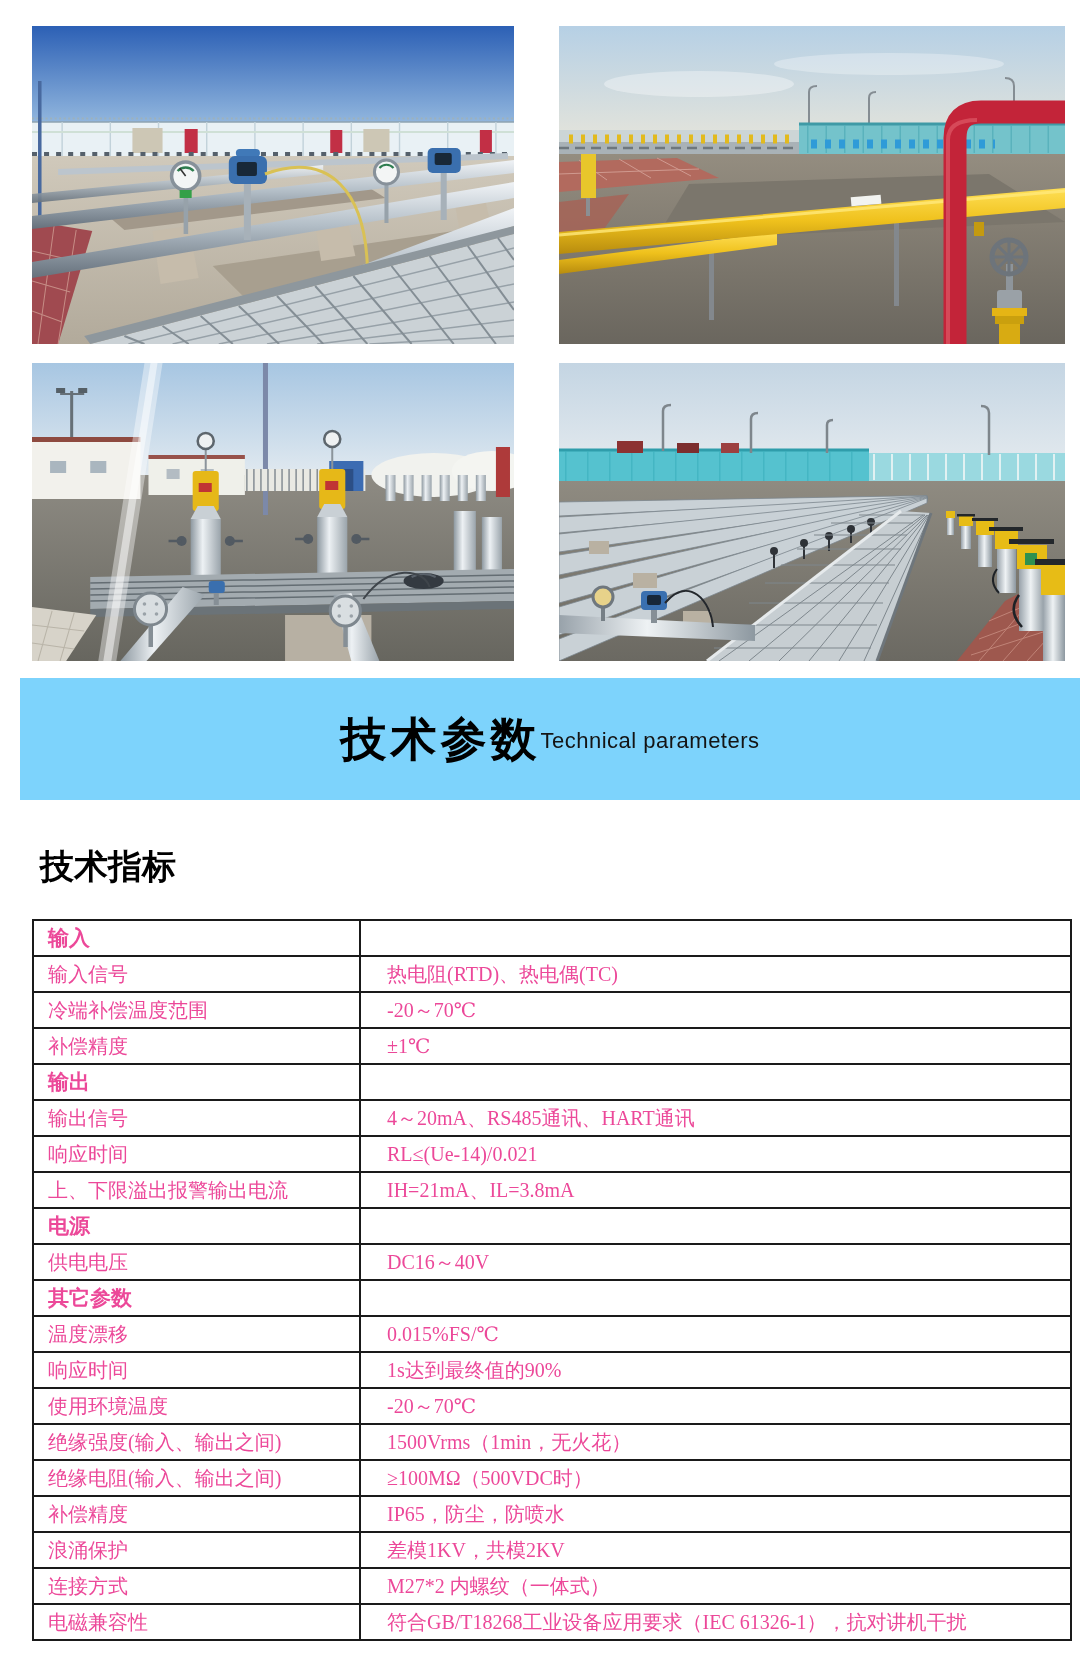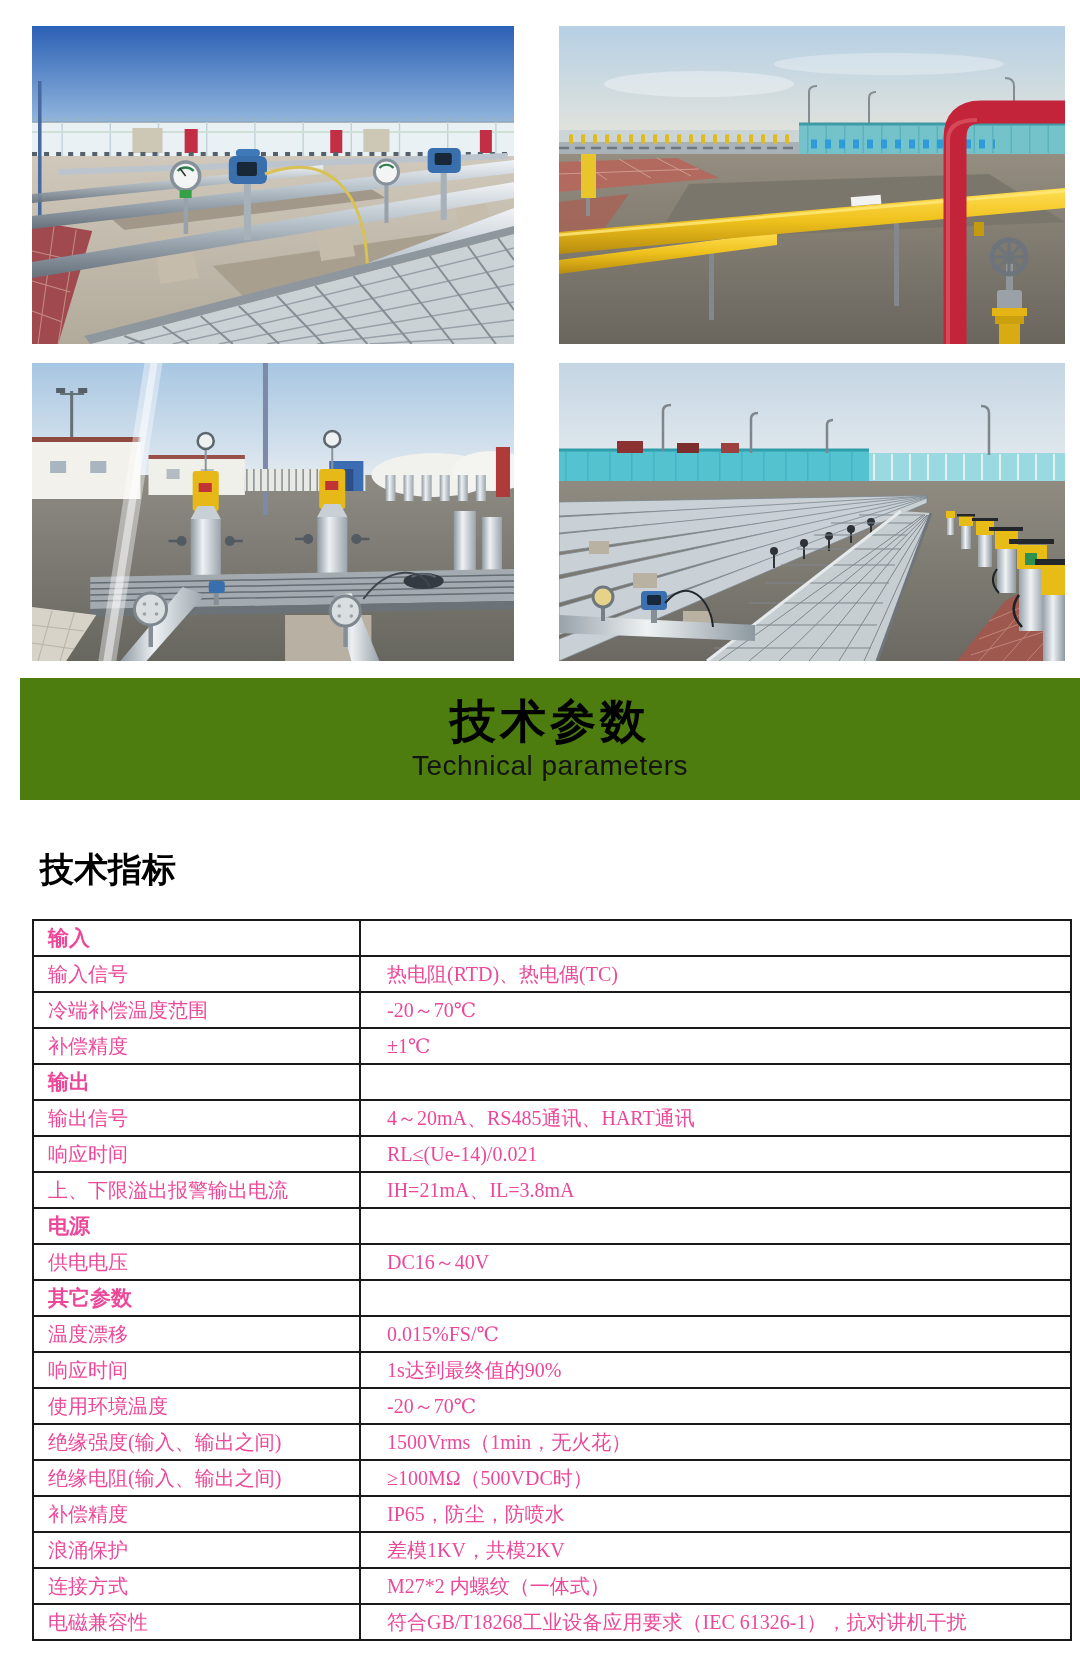--- a/index.html
+++ b/index.html
@@ -14,28 +14,28 @@
     row-gap: 19px;
     padding: 26px 0 0 32px;
   }
   .photo { margin: 0; overflow: hidden; background: #dfe7ec; }
   .photo svg { display: block; width: 100%; height: 100%; }
 
   
   .banner {
     margin-top: 17px;
     height: 122px;
-    background: #4d7c0f;
-    display: flex; flex-direction: column; align-items: center; justify-content: center; margin-left: 20px;
+    background: #7dd3fc;
+    display: flex; flex-direction: row; align-items: center; justify-content: center; margin-left: 20px;
   }
   .banner-title { margin: 0; font-size: 46px; font-weight: 700; letter-spacing: 4px; color: #000; line-height: 1.1; }
-  .banner-subtitle { margin-top: 3px; font-size: 28px; color: #141414; letter-spacing: 0.5px; }
+  .banner-subtitle { margin-top: 3px; font-size: 22px; color: #141414; letter-spacing: 0.5px; }
 
   
-  .spec-heading { margin: 50px 0 12px 40px; font-size: 34px; font-weight: 700; color: #000; line-height: 1.15; }
+  .spec-heading { margin: 50px 0 12px 40px; font-size: 34px; font-weight: 700; color: #000; line-height: 1.15; font-family: Liberation Mono, monospace; }
 
   
   .spec-table {
     margin: 30px 0 26px 32px;
     width: 1040px;
     border-collapse: collapse;
     table-layout: fixed;
     font-family: "Liberation Serif", "DejaVu Serif", serif;
     font-size: 20px;
     color: #ec4899;

